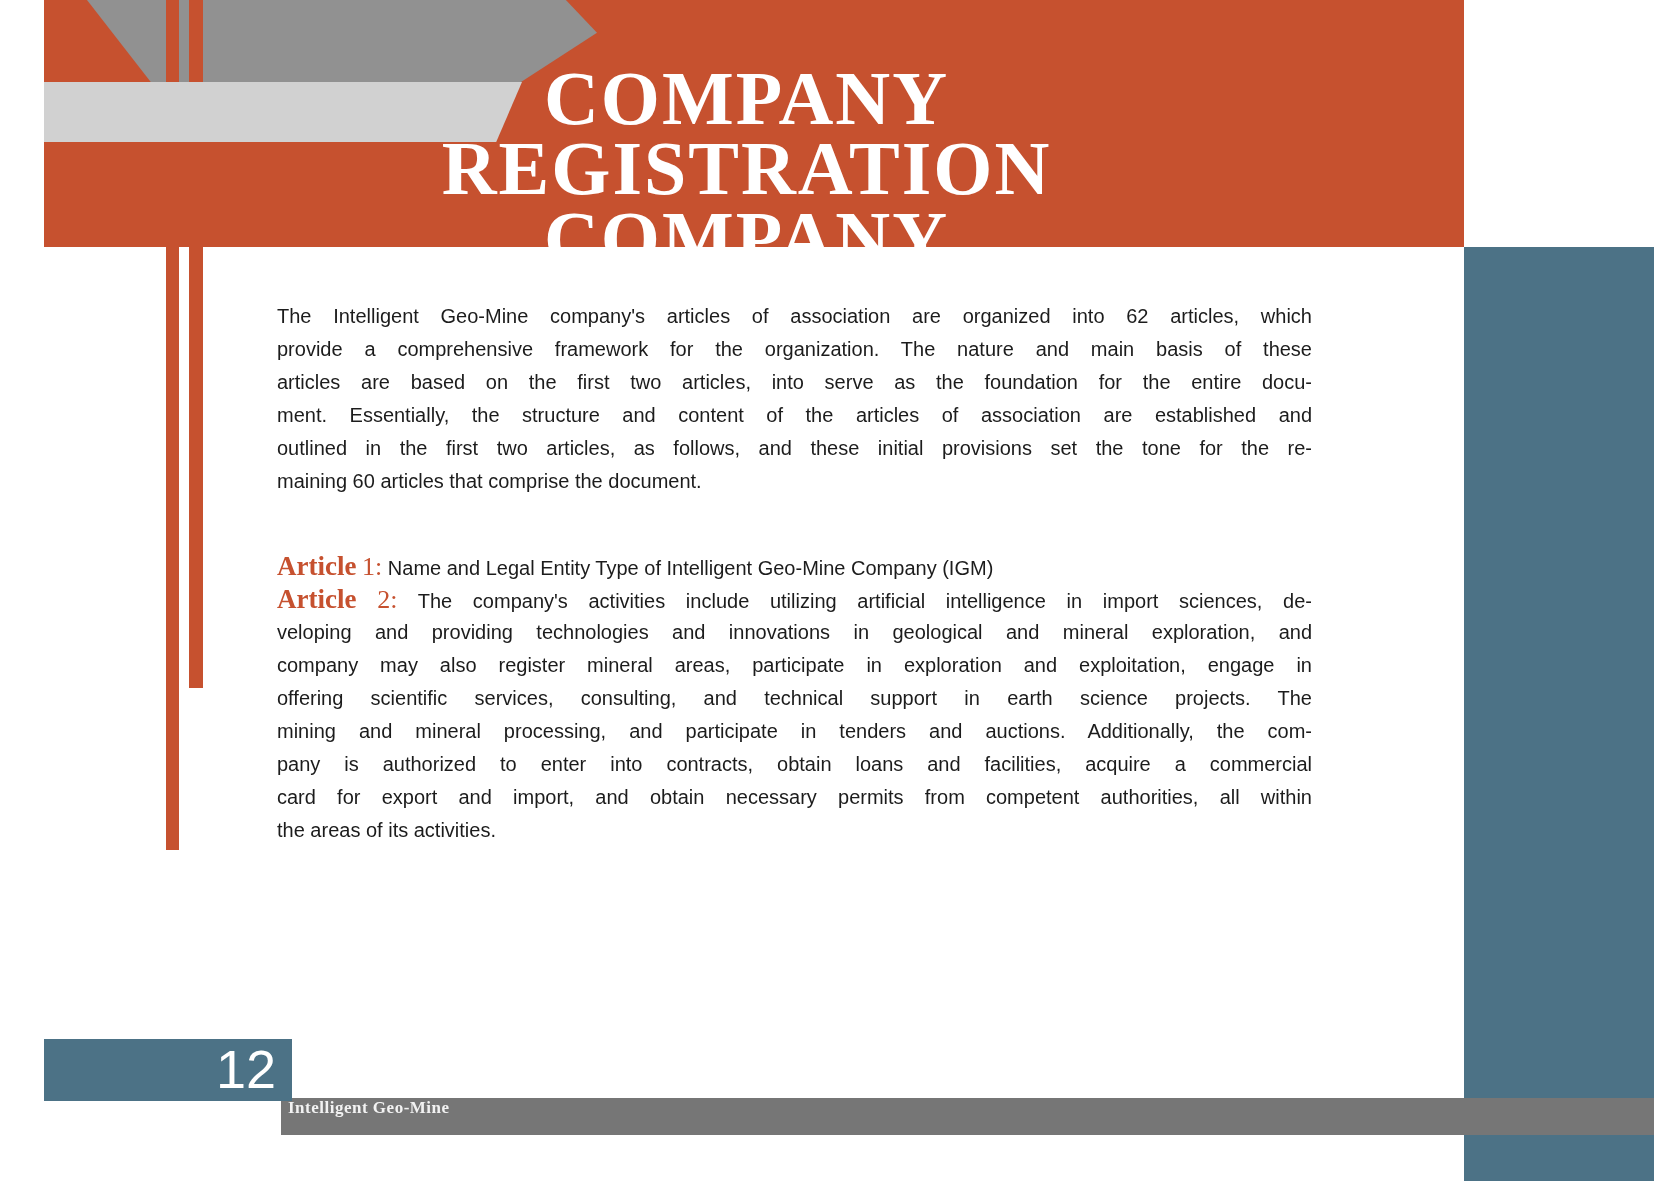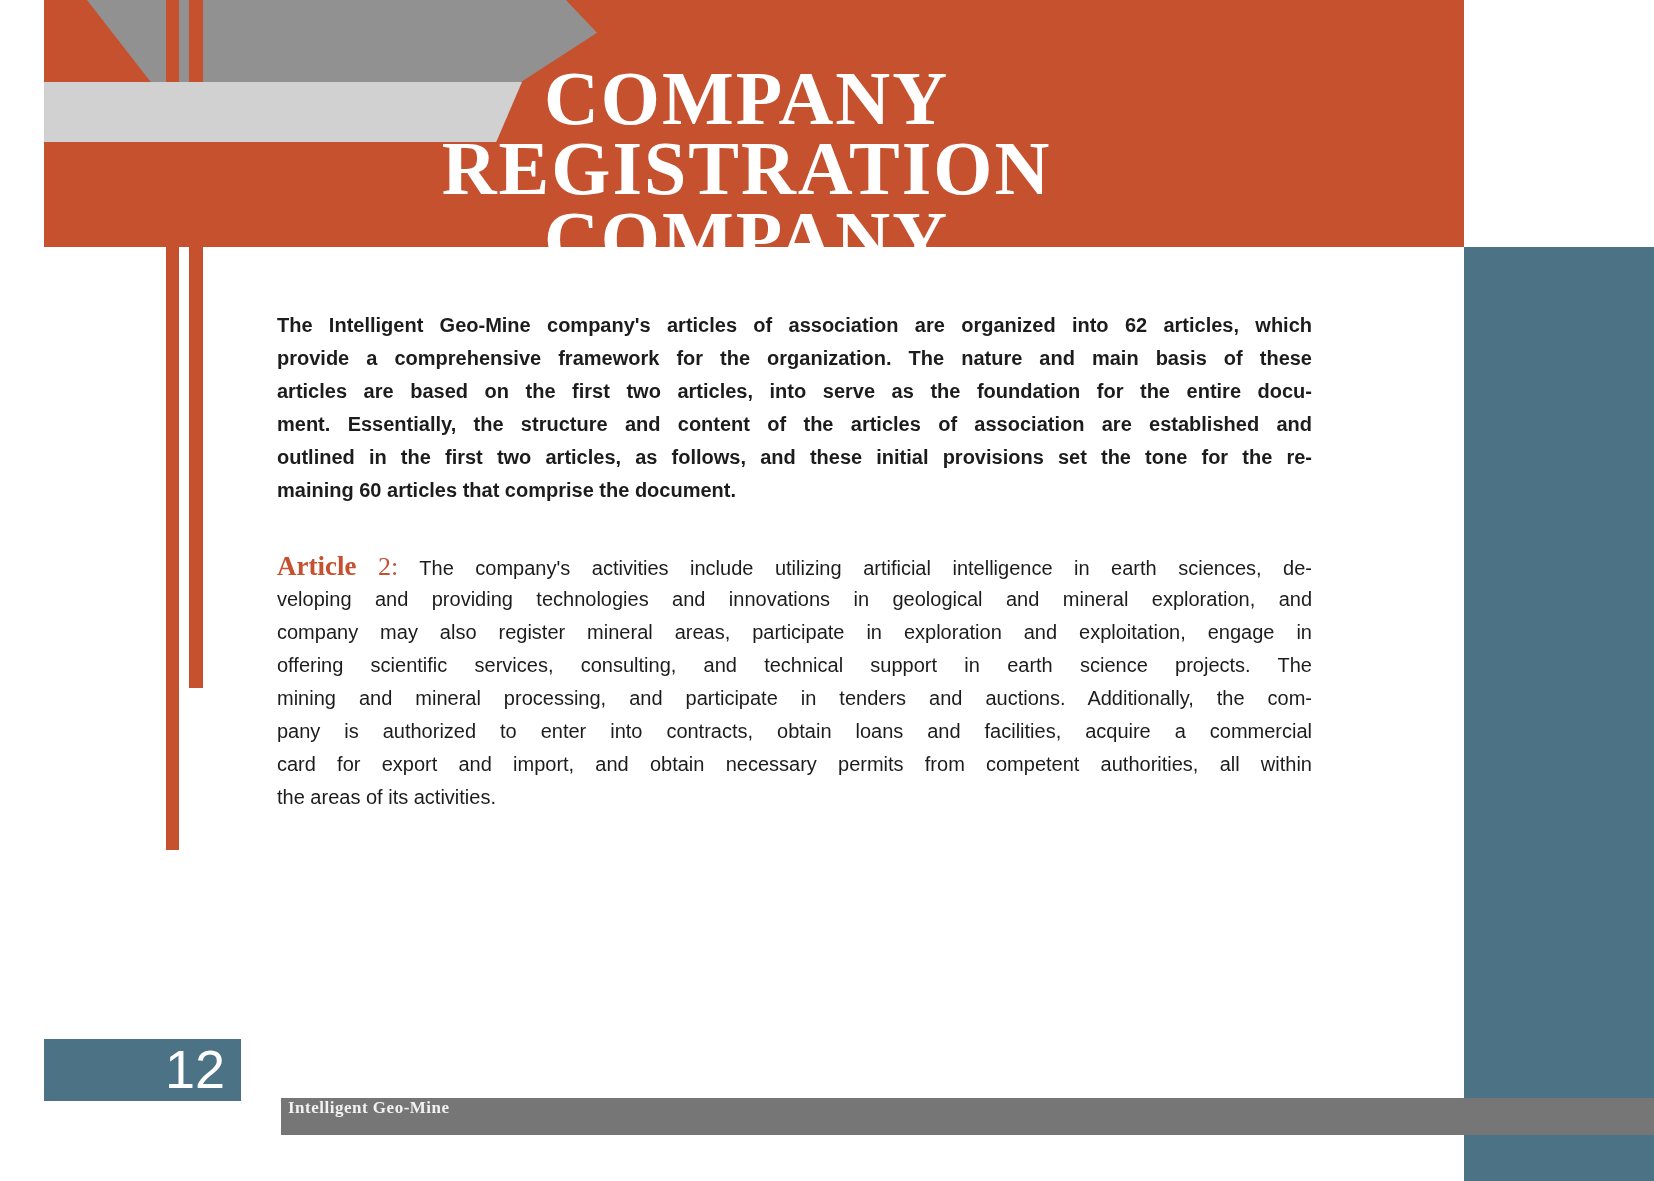--- a/index.html
+++ b/index.html
@@ -22,38 +22,38 @@
   }
   .title-block{
     position:absolute;left:237px;top:63px;width:931px;z-index:5;
     color:#ffffff;font-family:"Liberation Serif",serif;font-weight:bold;
     font-size:76px;line-height:70px;letter-spacing:2px;text-align:center;
   }
   
   .blue-column{position:absolute;left:1420px;top:247px;width:234px;height:934px;background:var(--blue);z-index:1;}
   
   .textblock{position:absolute;left:233px;width:1035px;color:var(--text);z-index:6;}
-  .intro-block{top:309px;font-weight:bold;}
+  .intro-block{top:300px;}
   .article-block{top:550px;}
   .line{
     height:33px;line-height:33px;font-size:20px;
     text-align:justify;text-align-last:justify;white-space:normal;overflow:visible;
   }
   .line-last{text-align-last:left;}
   .article-line{height:33px;line-height:33px;font-size:20px;text-align:justify;text-align-last:justify;}
   .article-line.no-justify{text-align:left;text-align-last:left;}
   .art-label{
     font-family:"Liberation Serif",serif;font-weight:bold;color:var(--orange);font-size:27px;
   }
   .art-num{
     font-family:"Liberation Serif",serif;font-weight:normal;color:var(--orange);font-size:26px;
   }
   
   .page-num-box{
-    position:absolute;left:0;top:1039px;width:197px;height:62px;background:var(--blue);z-index:7;
+    position:absolute;left:0;top:1039px;width:248px;height:62px;background:var(--blue);z-index:7;
     color:#ffffff;font-size:54px;line-height:60px;text-align:right;padding-right:16px;box-sizing:border-box;
     font-family:"Liberation Sans",sans-serif;
   }
   .footer-bar{
     position:absolute;left:237px;top:1098px;width:1417px;height:37px;background:var(--footer-gray);z-index:6;
     color:#f2f2f2;font-family:"Liberation Serif",serif;font-weight:bold;
     font-size:17px;line-height:20px;padding-left:7px;box-sizing:border-box;letter-spacing:0.5px;
   }
 </style>
 </head>
@@ -77,24 +77,29 @@
   <div class="textblock intro-block">
       <div class="line">The Intelligent Geo-Mine company's articles of association are organized into 62 articles, which</div>
       <div class="line">provide a comprehensive framework for the organization. The nature and main basis of these</div>
       <div class="line">articles are based on the first two articles, into serve as the foundation for the entire docu-</div>
       <div class="line">ment. Essentially, the structure and content of the articles of association are established and</div>
       <div class="line">outlined in the first two articles, as follows, and these initial provisions set the tone for the re-</div>
       <div class="line line-last">maining 60 articles that comprise the document.</div>
     </div>
 
   <div class="textblock article-block">
+    <div class="article-line no-justify">
+      <span class="art-label">Article</span>
+      <span class="art-num">1:</span>
+      <span>Name and Legal Entity Type of Intelligent Geo-Mine Company (IGM)</span>
+    </div>
     <div class="article-line">
       <span class="art-label">Article</span>
       <span class="art-num">2:</span>
-      <span>The company's activities include utilizing artificial intelligence in earth sciences, de-</span>
+      <span>The company's activities include utilizing artificial intelligence in import sciences, de-</span>
     </div>
     <div>
         <div class="line">veloping and providing technologies and innovations in geological and mineral exploration, and</div>
         <div class="line">company may also register mineral areas, participate in exploration and exploitation, engage in</div>
         <div class="line">offering scientific services, consulting, and technical support in earth science projects. The</div>
         <div class="line">mining and mineral processing, and participate in tenders and auctions. Additionally, the com-</div>
         <div class="line">pany is authorized to enter into contracts, obtain loans and facilities, acquire a commercial</div>
         <div class="line">card for export and import, and obtain necessary permits from competent authorities, all within</div>
         <div class="line line-last">the areas of its activities.</div>
       </div>

